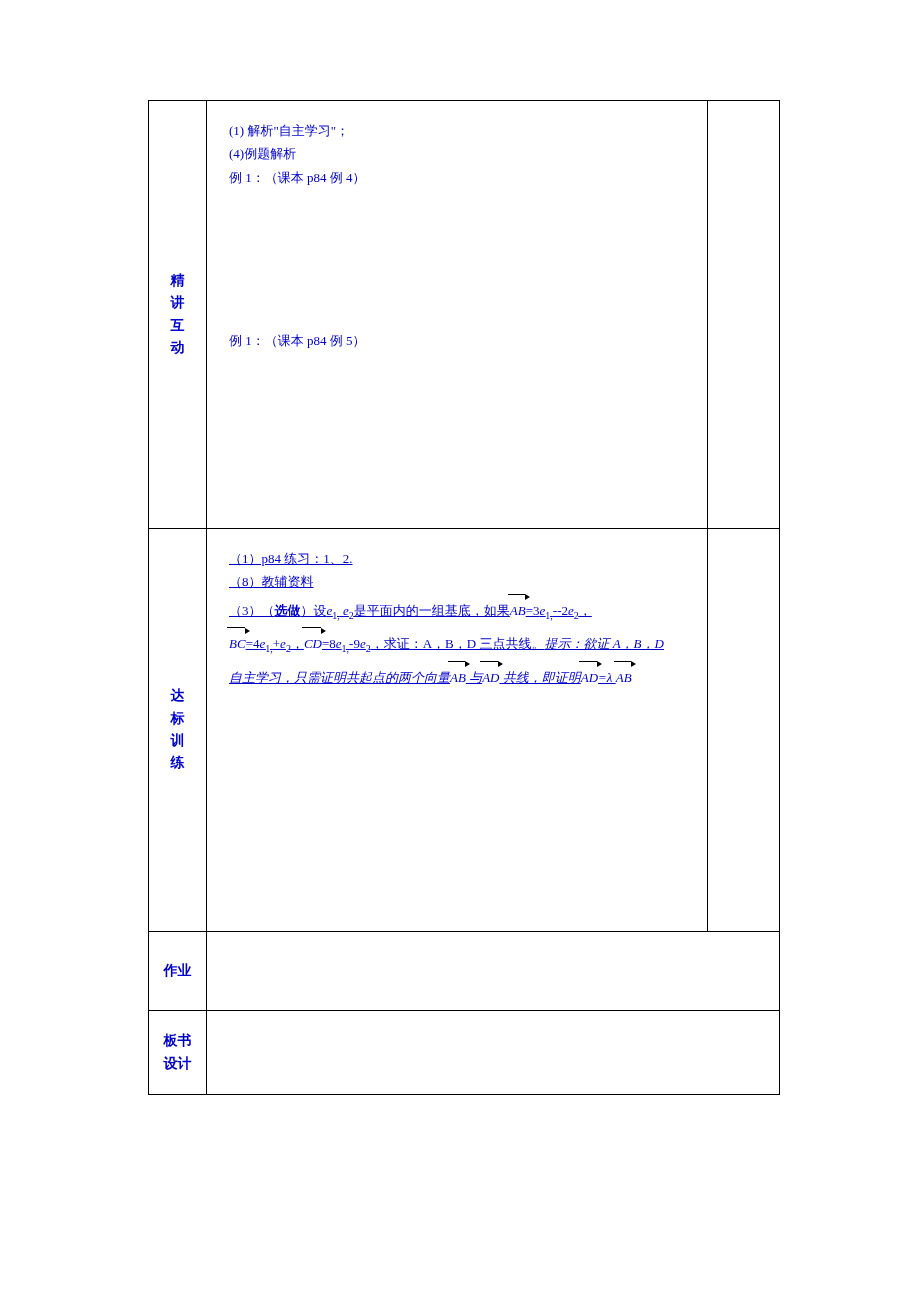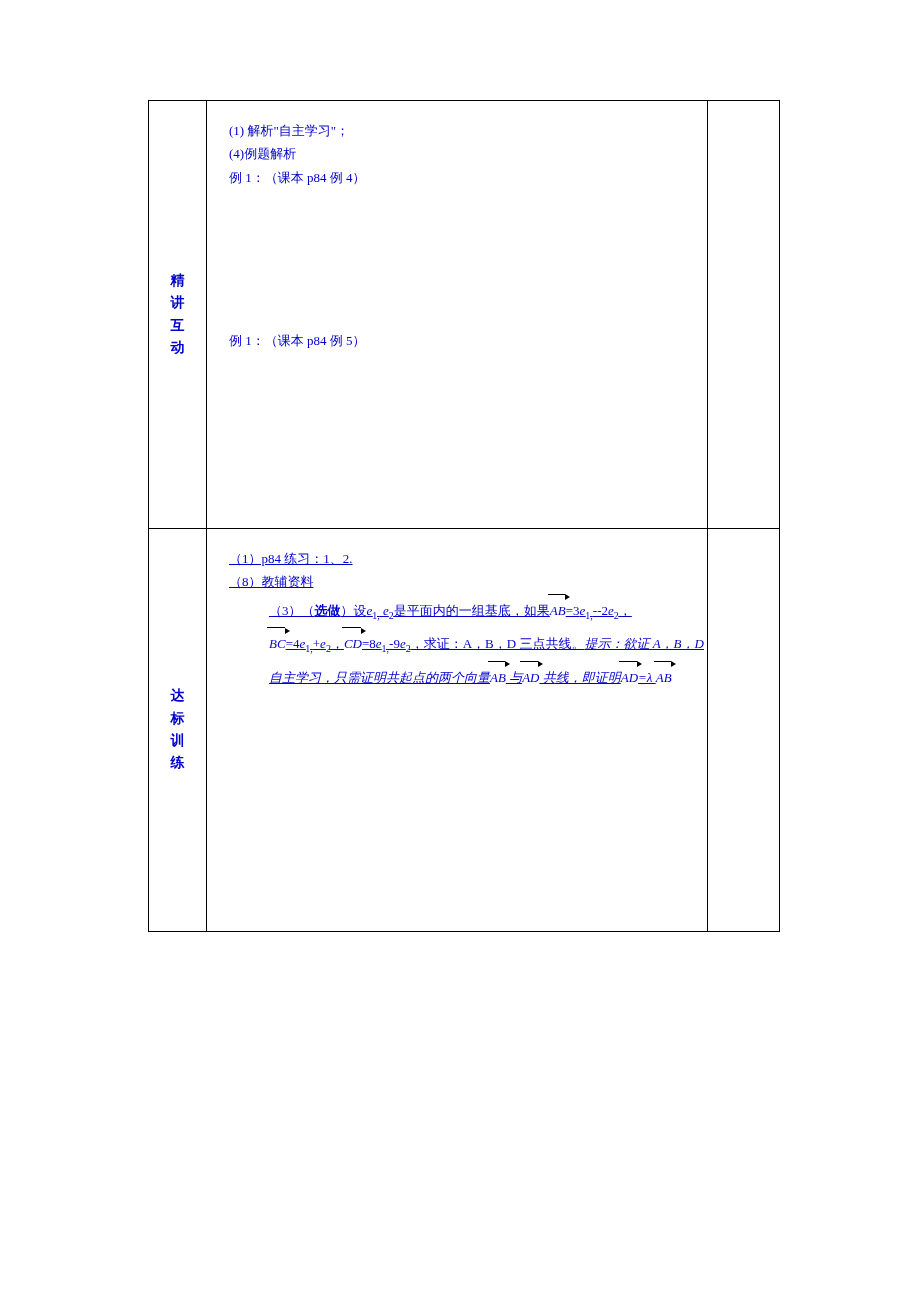--- a/index.html
+++ b/index.html
@@ -75,21 +75,20 @@
   }
   .row-large {
     height: 84px;
   }
   .ex2-spacer {
     height: 140px;
   }
   .math-line {
     line-height: 2.4;
     white-space: nowrap;
-    margin-left: 40px;
   }
   .vec {
     position: relative;
     display: inline-block;
     font-style: italic;
     font-family: "Times New Roman", serif;
     padding-top: 1px;
   }
   .vec::before {
     content: "";
@@ -176,18 +175,29 @@
             <span class="vec">BC</span><span>=4</span><span class="ital">e</span><span class="sub">1,</span><span>+</span><span class="ital">e</span><span class="sub">2</span><span>，</span><span class="vec">CD</span><span>=8</span><span class="ital">e</span><span class="sub">1,</span><span>-9</span><span class="ital">e</span><span class="sub">2</span><span>，求证：A，B，D 三点共线。</span><span class="hint">提示：欲证 A，B，D</span>
           </div>
 
           <div class="math-line hint">
             <span>自主学习，只需证明共起点的两个向量</span><span class="vec">AB</span><span> 与</span><span class="vec">AD</span><span> 共线，即证明</span><span class="vec">AD</span><span>=λ </span><span class="vec">AB</span>
           </div>
         </td>
         <td></td>
       </tr>
 
-
-
+      <tr class="row-short">
+        <td class="label-cell">作业</td>
+        <td class="content-cell" colspan="2"></td>
+      </tr>
+
+
+      <tr class="row-large">
+        <td class="label-cell">
+          <div>板书</div>
+          <div>设计</div>
+        </td>
+        <td class="content-cell" colspan="2"></td>
+      </tr>
 
     </tbody>
   </table>
 </div>
 
 </body></html>

